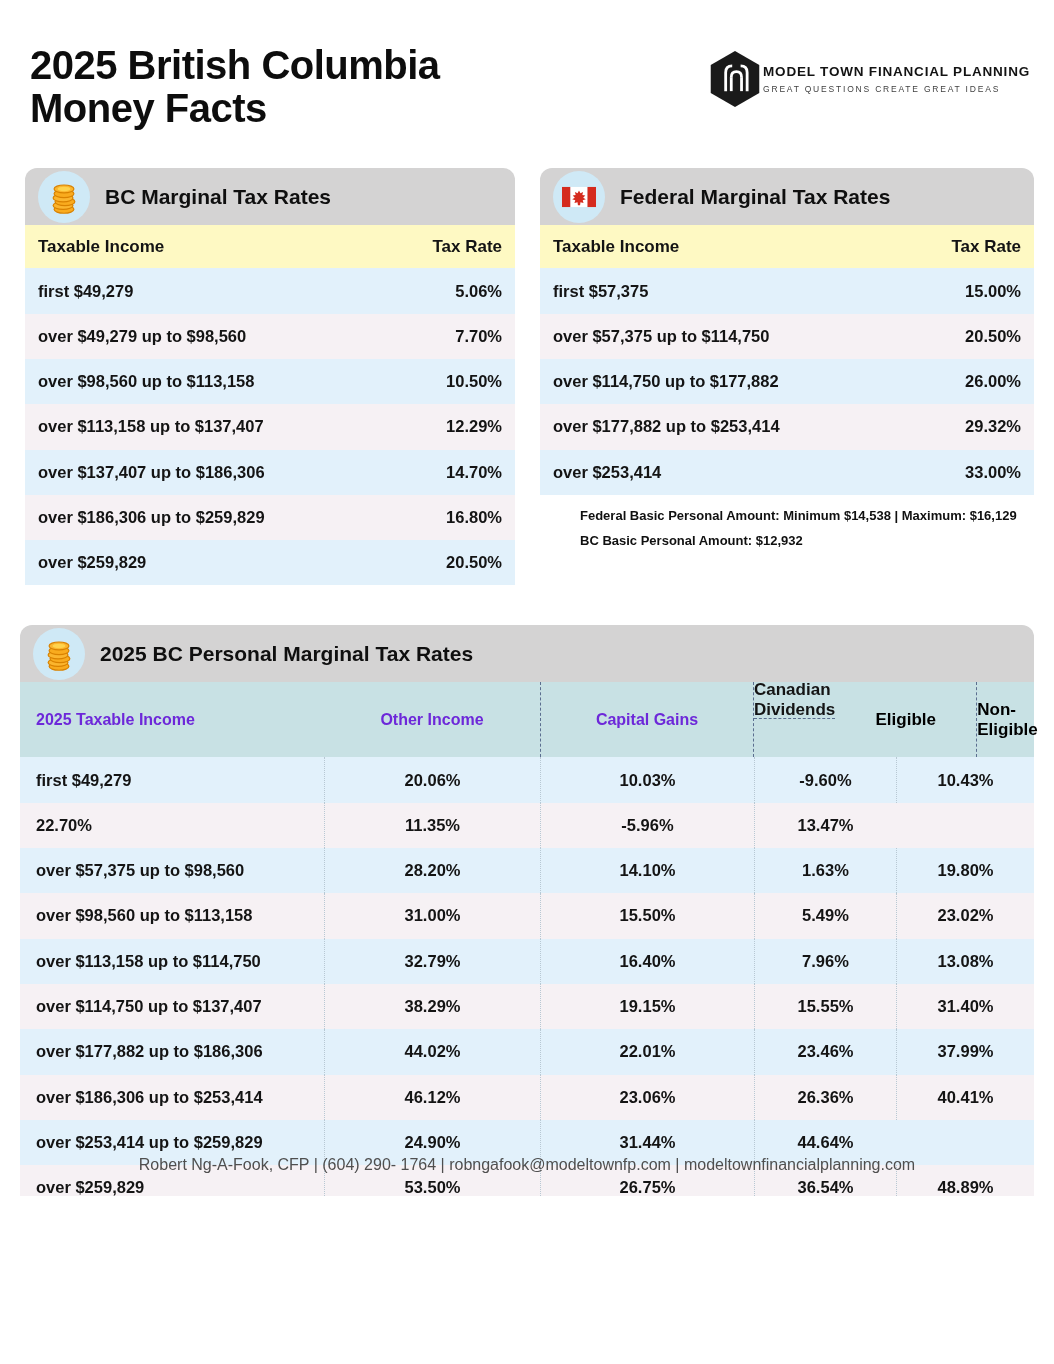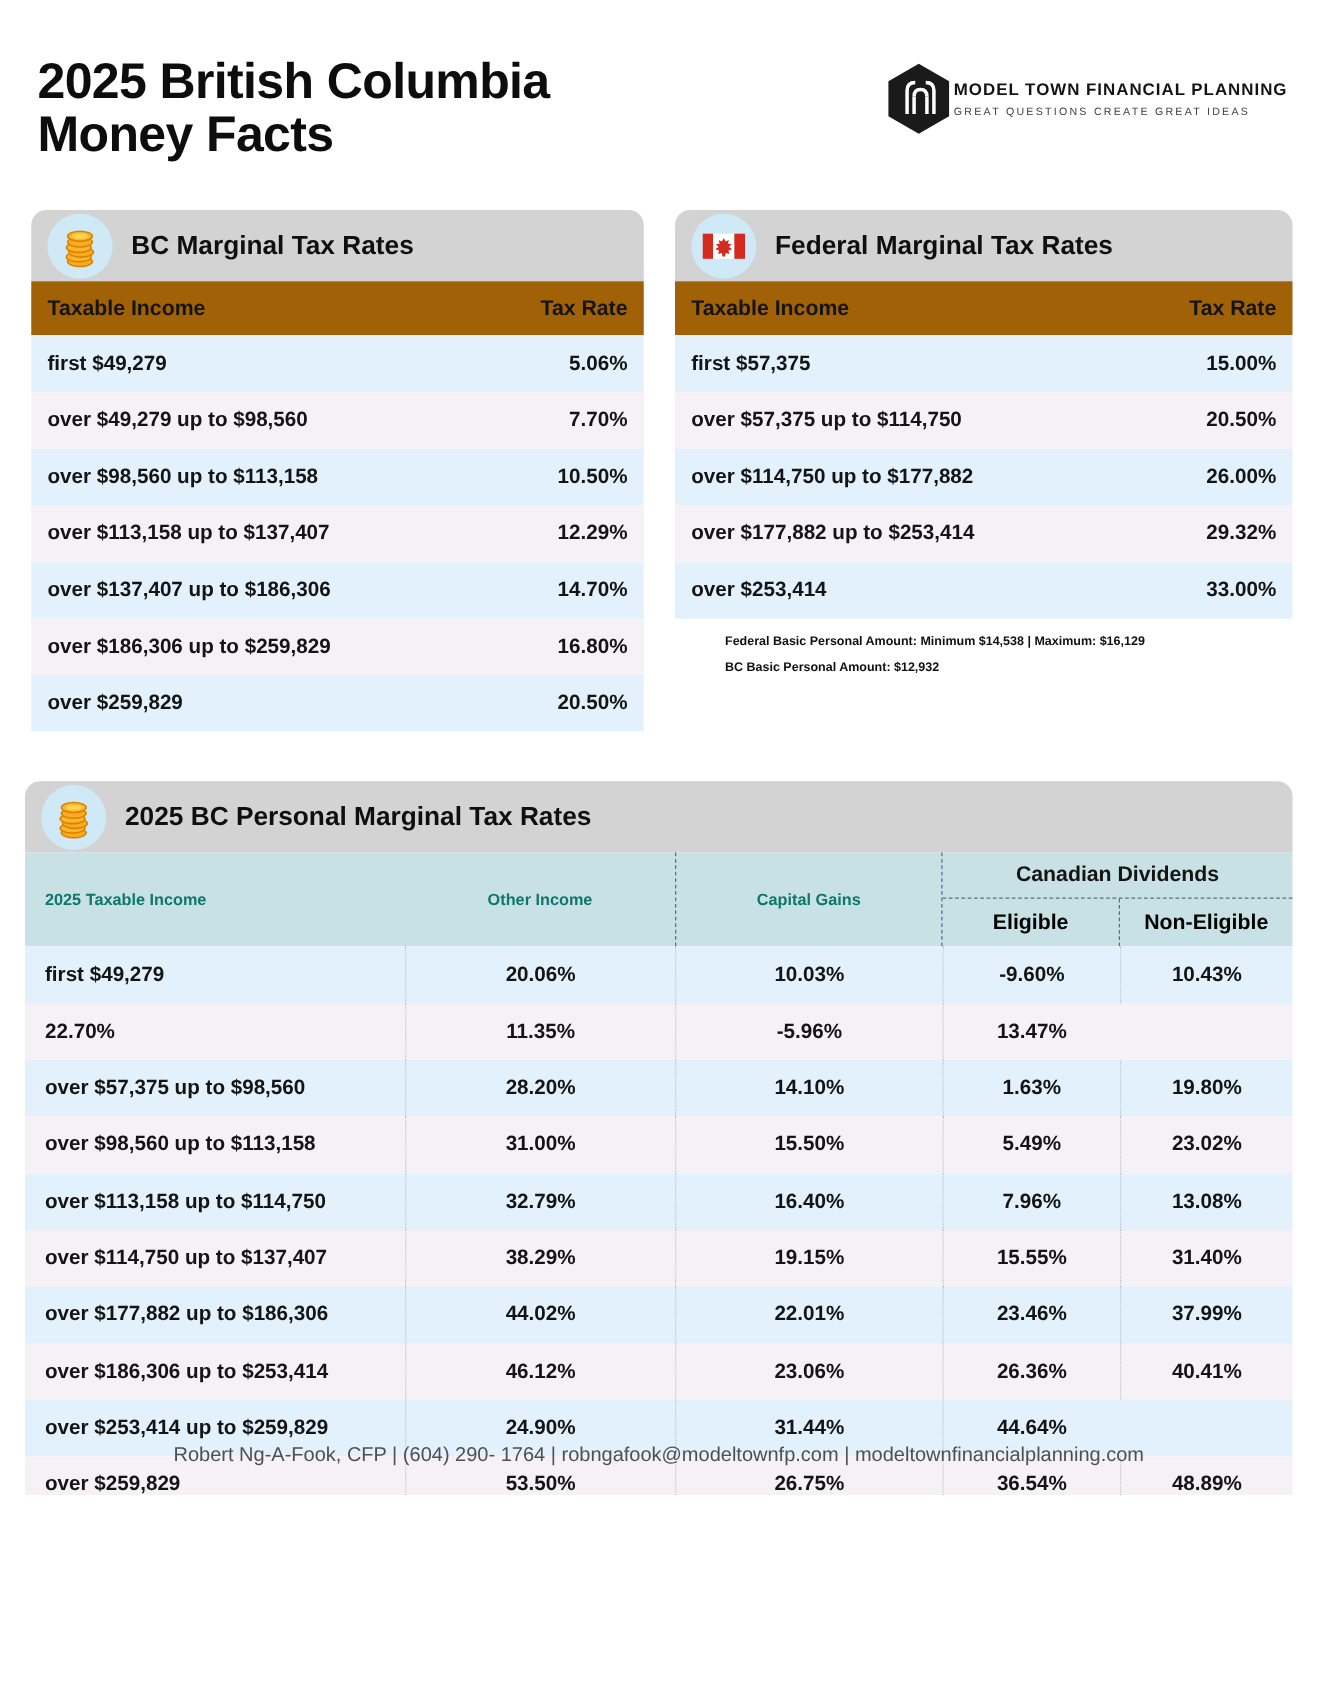--- a/index.html
+++ b/index.html
@@ -17,34 +17,34 @@
   .logo-tagline { font-size: 8.5px; font-weight: 500; letter-spacing: 1.8px; color: #414141; margin-top: 5px; white-space: nowrap; }
 
   
   .cards-row { display: flex; gap: 25px; margin: 38px 20px 0 25px; align-items: flex-start; }
   .card { background: #fff; }
   .card.bc { width: 490px; flex: 0 0 auto; }
   .card.fed { flex: 1; }
   .card-head { background: #d4d3d3; height: 57px; display: flex; align-items: center; gap: 15px; padding: 0 13px; border-radius: 12px 12px 0 0; }
   .icon-circle { width: 52px; height: 52px; border-radius: 50%; background: #cfe9f6; display: flex; align-items: center; justify-content: center; flex: 0 0 auto; }
   .card-title { font-size: 21px; font-weight: 700; color: #0f0f0f; text-align: right; }
-  .col-head { background: #a16207; height: 43px; display: flex; justify-content: space-between; align-items: center; padding: 0 13px; font-size: 17px; font-weight: 700; color: #141414; }
+  .col-head { background: #fef9c3; height: 43px; display: flex; justify-content: space-between; align-items: center; padding: 0 13px; font-size: 17px; font-weight: 700; color: #141414; }
   .t-row { height: 45.3px; display: flex; justify-content: space-between; align-items: center; padding: 0 13px; font-size: 16.5px; font-weight: 700; color: #141414; }
   .tbody .t-row:nth-child(odd) { background: #e2f1fb; }
   .tbody .t-row:nth-child(even) { background: #f6f1f4; }
   .notes { padding: 13px 14px 0; }
-  .notes p { font-size: 10px; font-weight: 700; color: #101010; margin-bottom: 10px; padding-left: 26px; }
+  .notes p { font-size: 13px; font-weight: 700; color: #101010; margin-bottom: 10px; padding-left: 26px; }
 
   
   .big { margin: 40px 20px 0; }
   .bgrid-head { display: grid; grid-template-columns: 304px 216px 214px 280px; background: #c8e1e4; height: 75px; }
-  .bh { display: flex; align-items: center; justify-content: center; font-size: 13px; font-weight: 700; color: #0f766e; }
+  .bh { display: flex; align-items: center; justify-content: center; font-size: 16px; font-weight: 700; color: #6d28d9; }
   .bh.c1 { justify-content: flex-start; padding-left: 16px; }
   .bh.c3 { border-left: 1px dashed #5b6e8f; border-right: 1px dashed #5b6e8f; }
-  .cd { display: flex; flex-direction: column; }
+  .cd { display: flex; flex-direction: row; }
   .cd-top { height: 37px; display: flex; align-items: center; justify-content: center; font-size: 17px; font-weight: 700; color: #141414; border-bottom: 1px dashed #5b6e8f; }
   .cd-bot { flex: 1; display: flex; }
   .cd-bot .el { width: 142px; display: flex; align-items: center; justify-content: center; font-size: 17px; font-weight: 700; border-right: 1px dashed #5b6e8f; }
   .cd-bot .nel { flex: 1; display: flex; align-items: center; justify-content: center; font-size: 17px; font-weight: 700; }
   .bgrid-row { display: grid; grid-template-columns: 304px 216px 214px 142px 138px; height: 45.3px; }
   .bgrid-row > div { display: flex; align-items: center; justify-content: center; font-size: 16.5px; font-weight: 700; color: #141414; }
   .bgrid-row > div:first-child { justify-content: flex-start; padding-left: 16px; }
   .bgrid-row > div + div { border-left: 1px dotted #b8c8d3; }
   .bgrid-body .bgrid-row:nth-child(odd) { background: #e2f1fb; }
   .bgrid-body .bgrid-row:nth-child(even) { background: #f6f1f4; }

